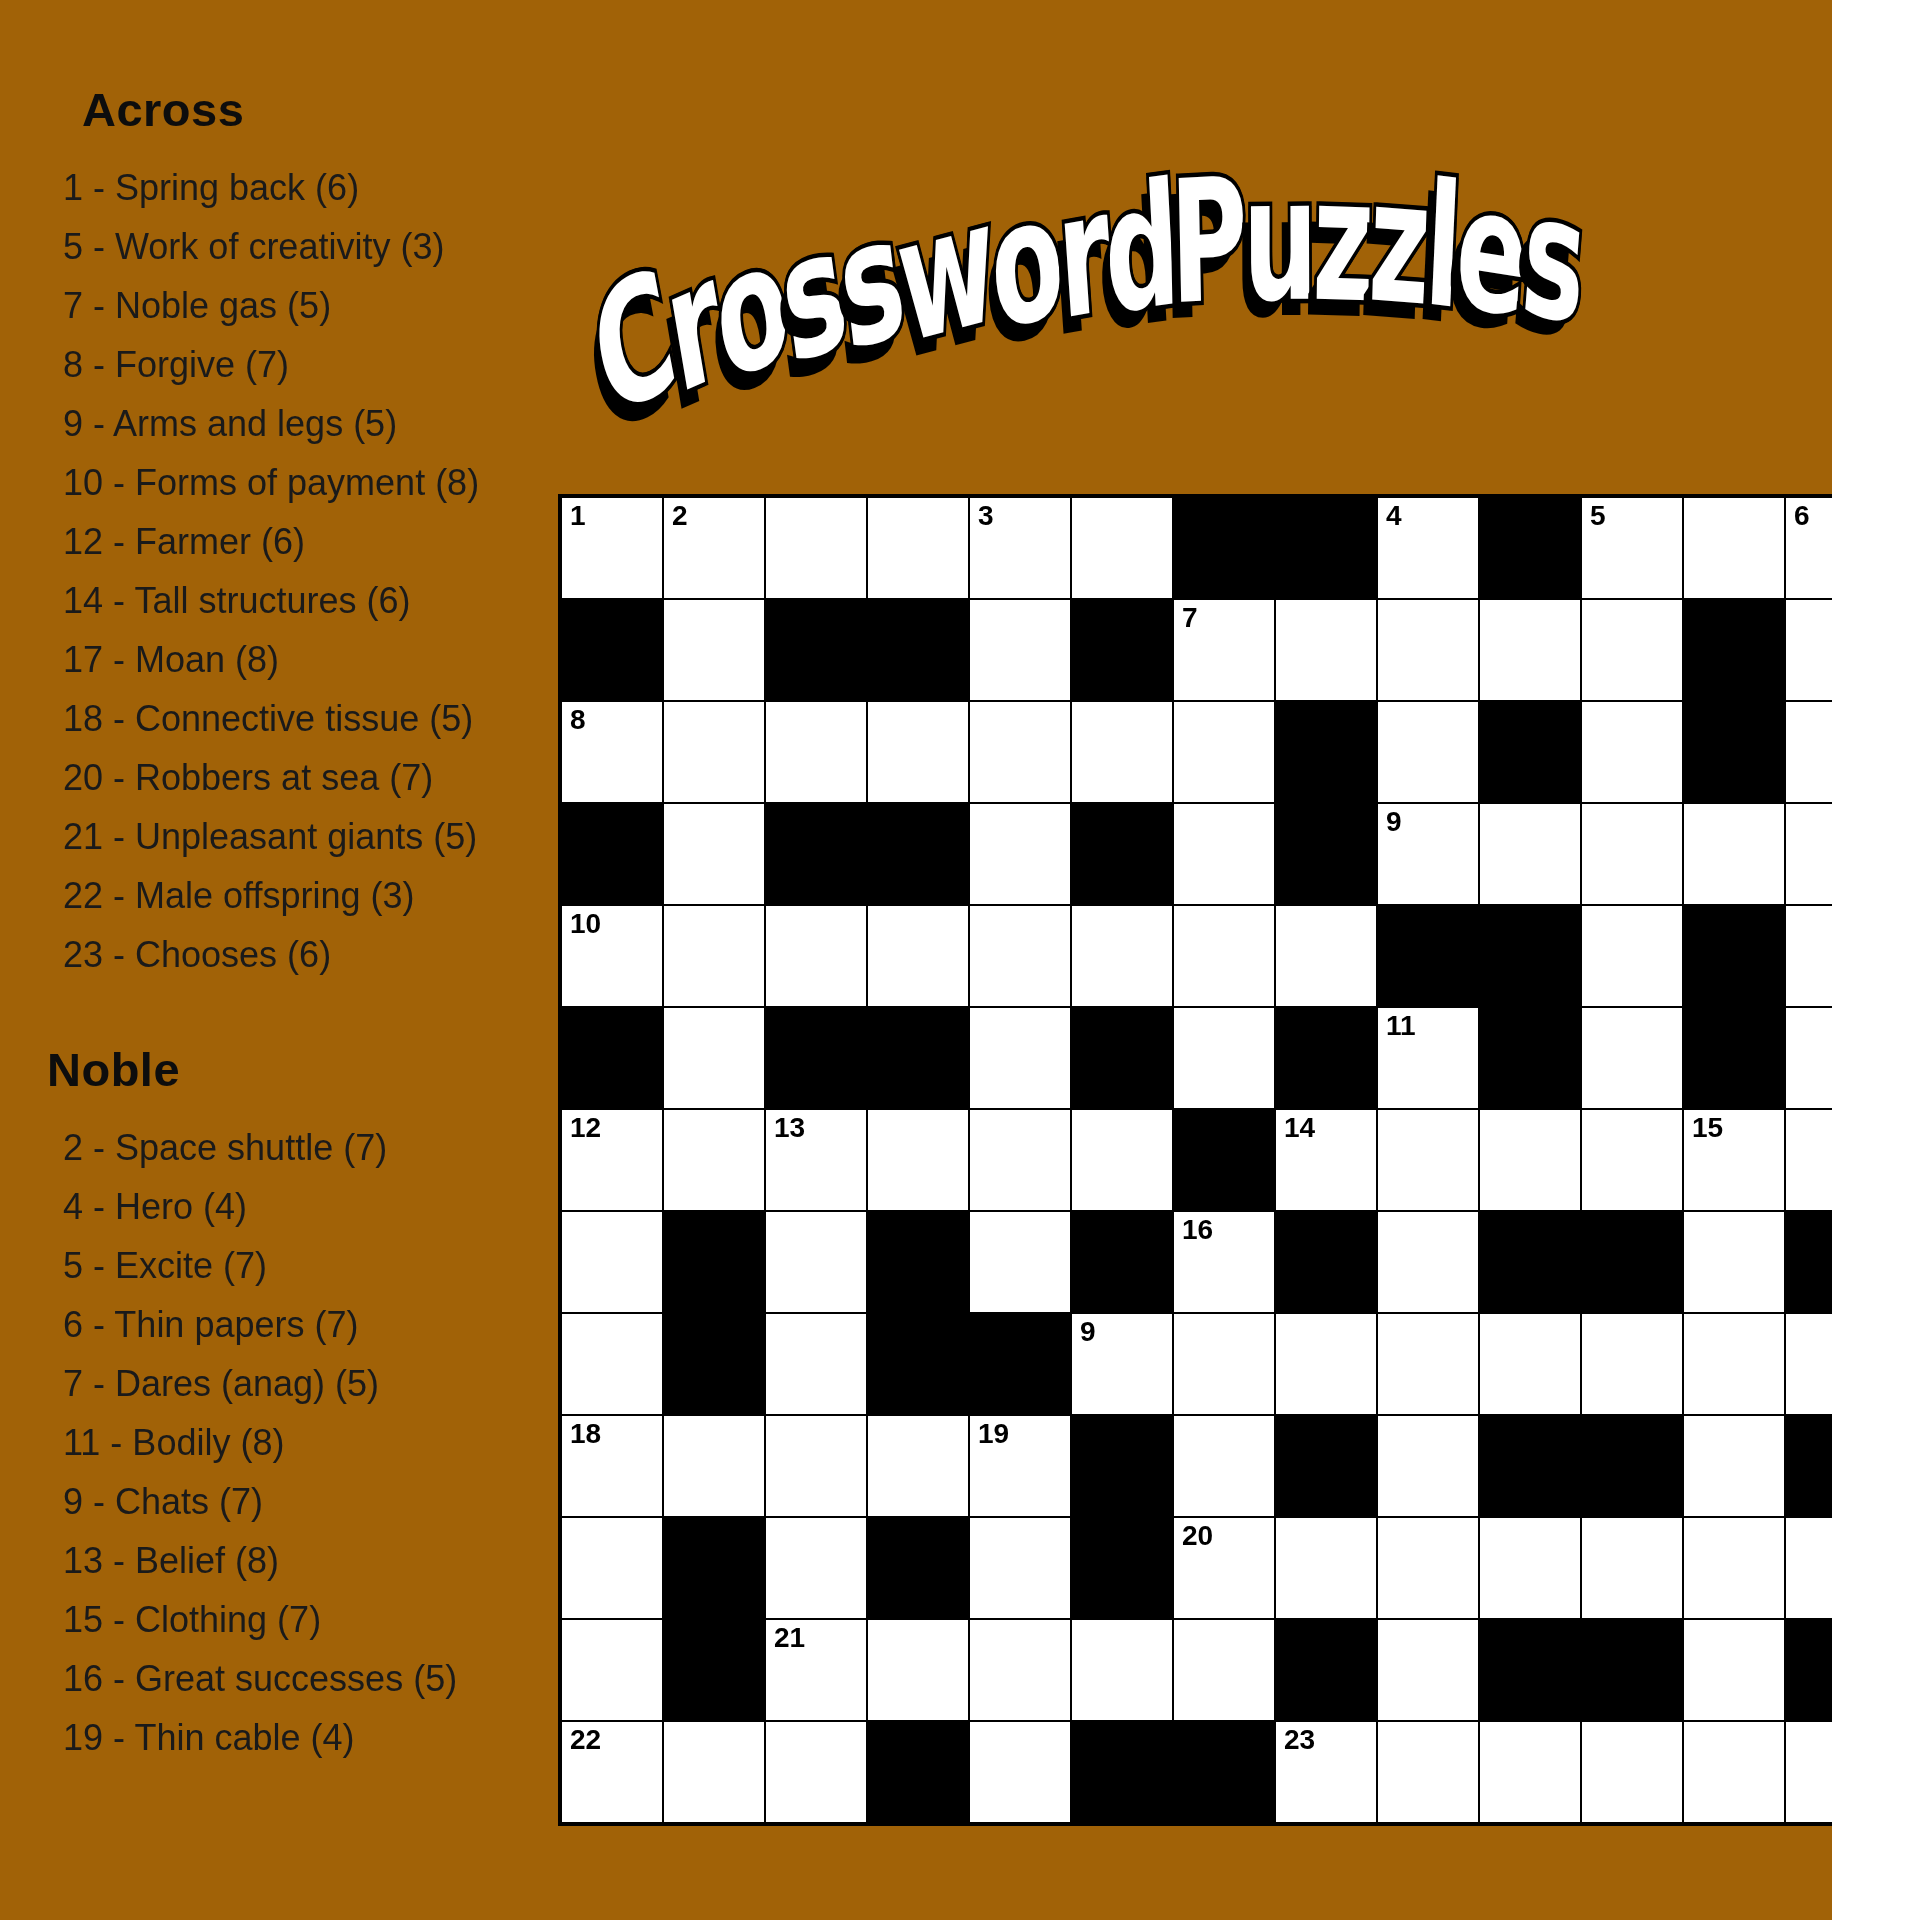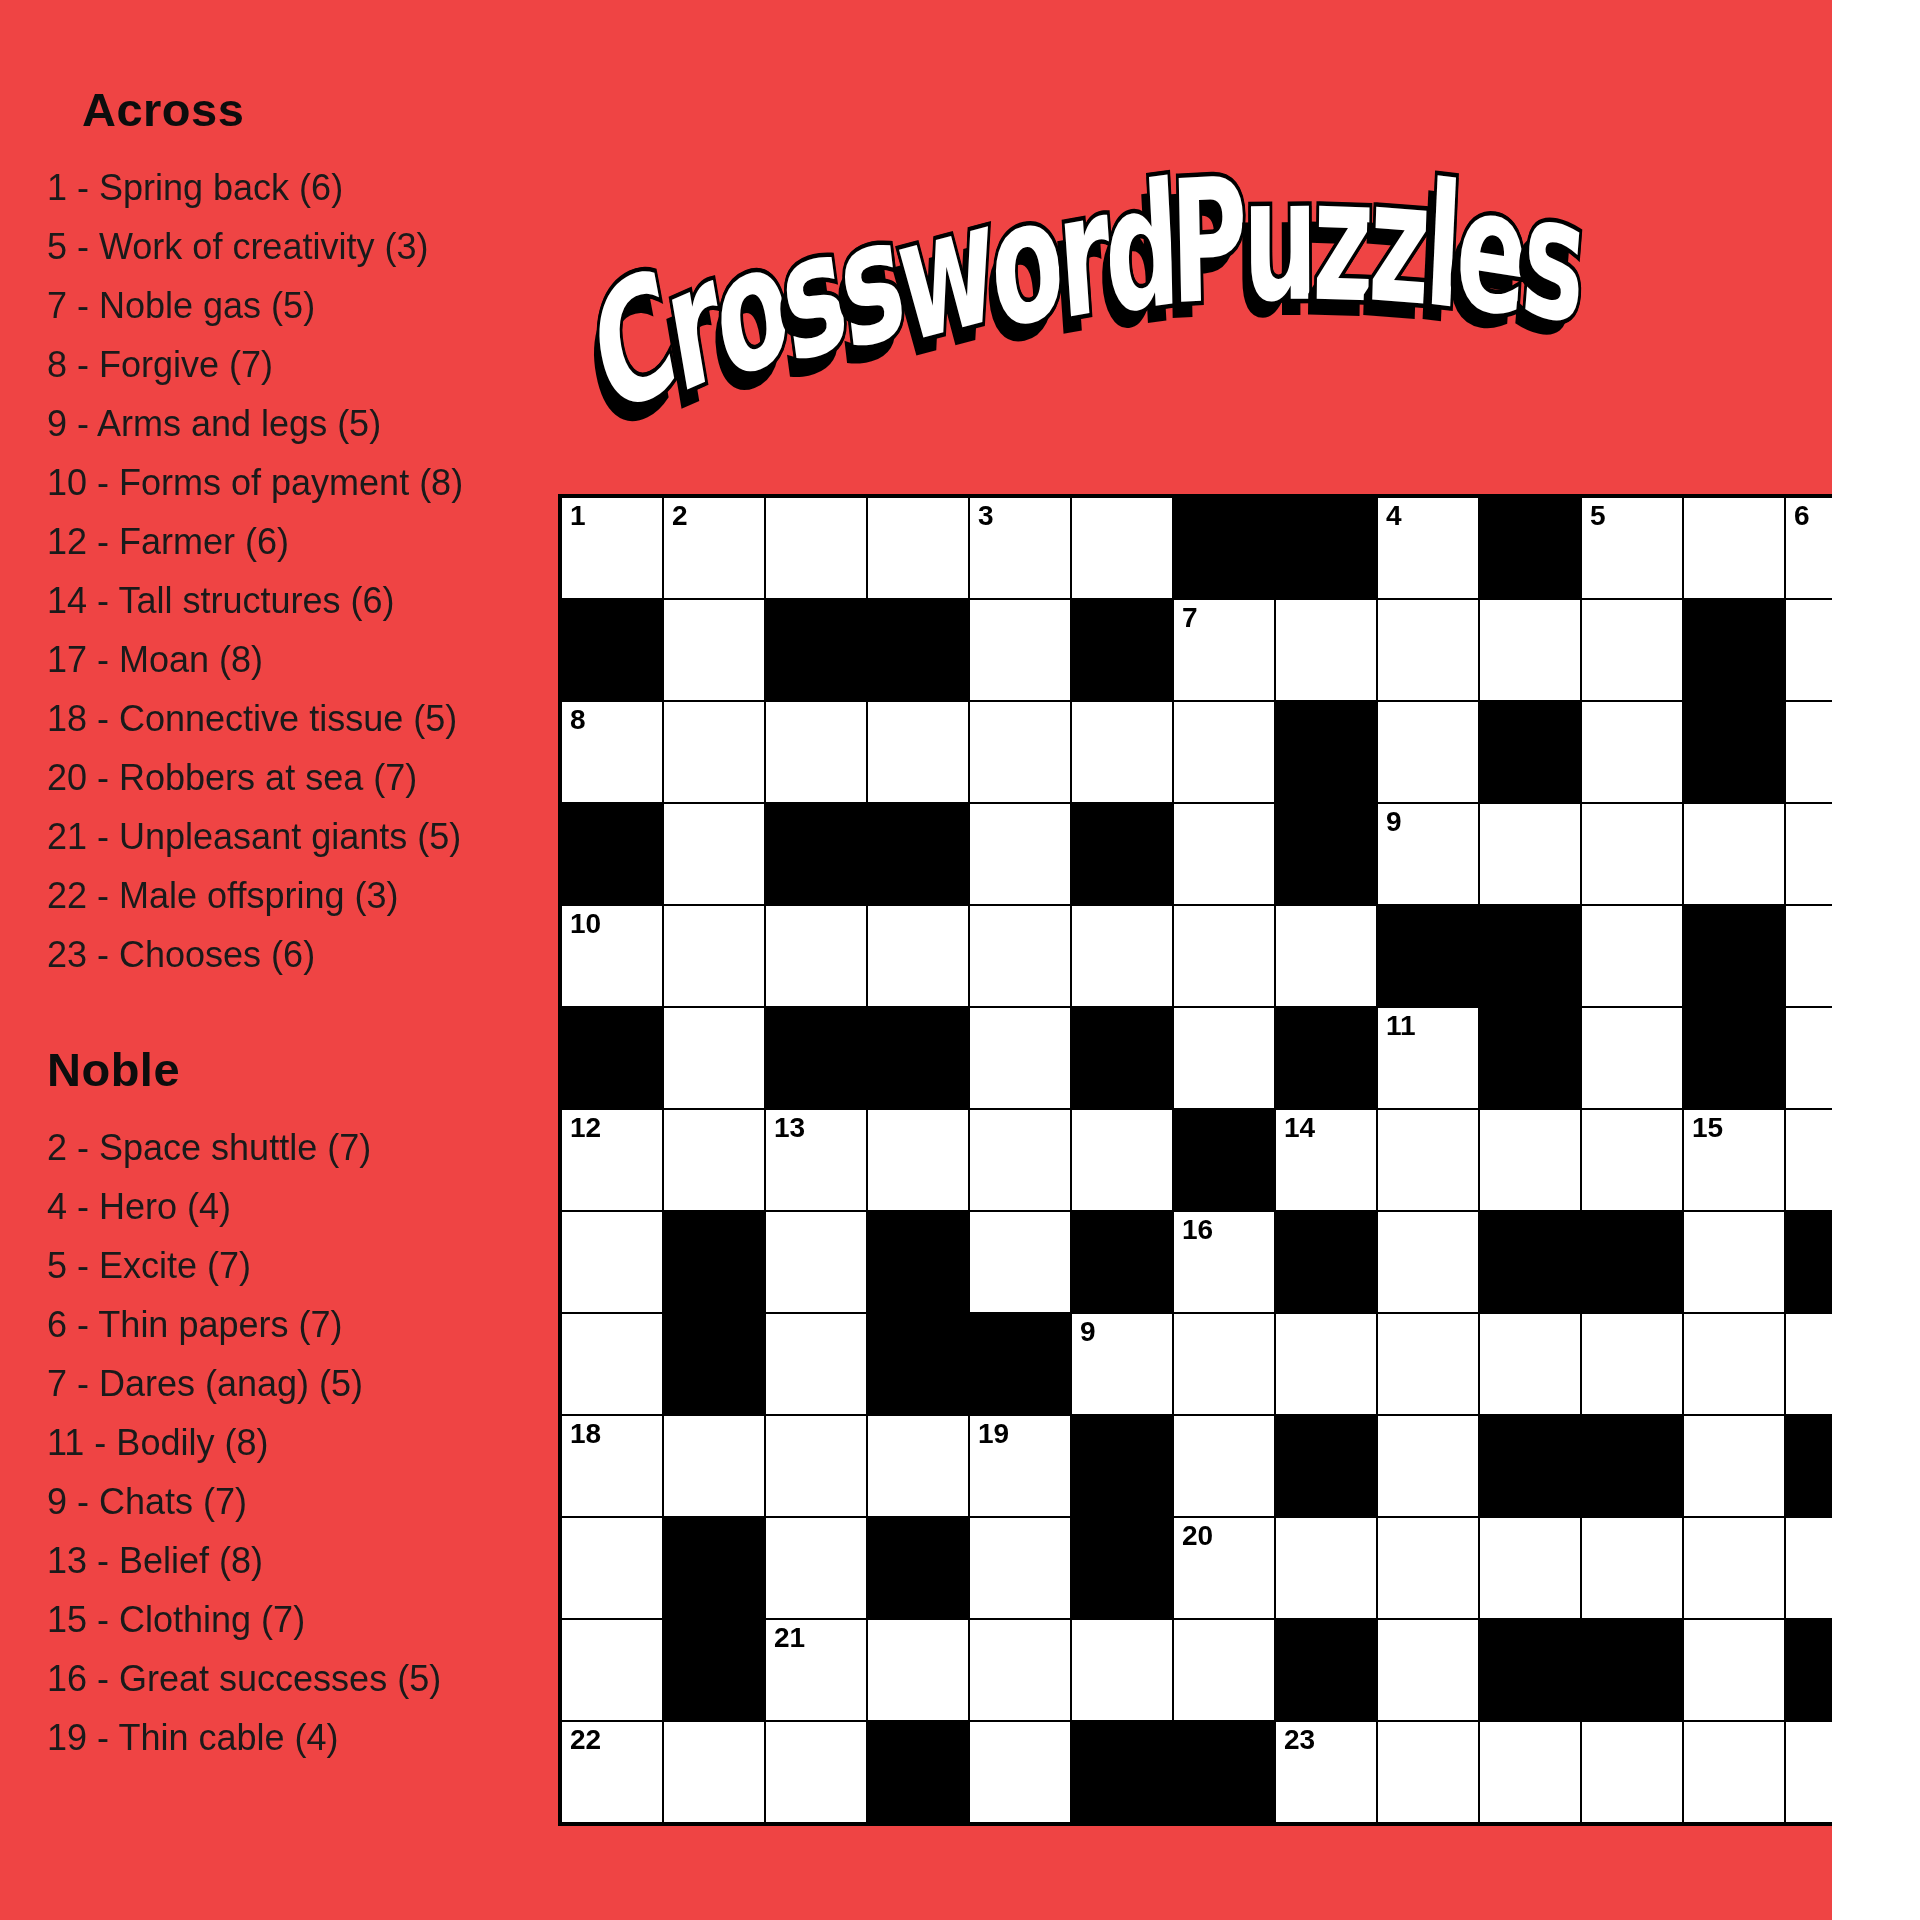--- a/index.html
+++ b/index.html
@@ -4,21 +4,21 @@
 <style>
   html, body {
     margin: 0;
     padding: 0;
     background: #ffffff;
   }
   .page {
     position: relative;
     width: 1832px;
     height: 1920px;
-    background: #ef4444;
+    background: #a16207;
     overflow: hidden;
     font-family: "Liberation Sans", sans-serif;
   }
 
   
   .clues {
     position: absolute;
     left: 47px;
   }
   #across-section { top: 84px; }
@@ -27,21 +27,21 @@
   .clues h2 {
     margin: 0 0 22px 0;
     font: 700 47px/1.1 "Liberation Sans", sans-serif;
     color: #0d0d0d;
     letter-spacing: 0.5px;
   }
   #across-section h2 { margin-left: 35px; }
 
   .clues ul {
     list-style: none;
-    margin: 0;
+    margin: 16px;
     padding: 0;
   }
   .clues li {
     font: 400 36px/59px "Liberation Sans", sans-serif;
     color: #1a1a1a;
     white-space: nowrap;
   }
 
   
   #title-arc {

